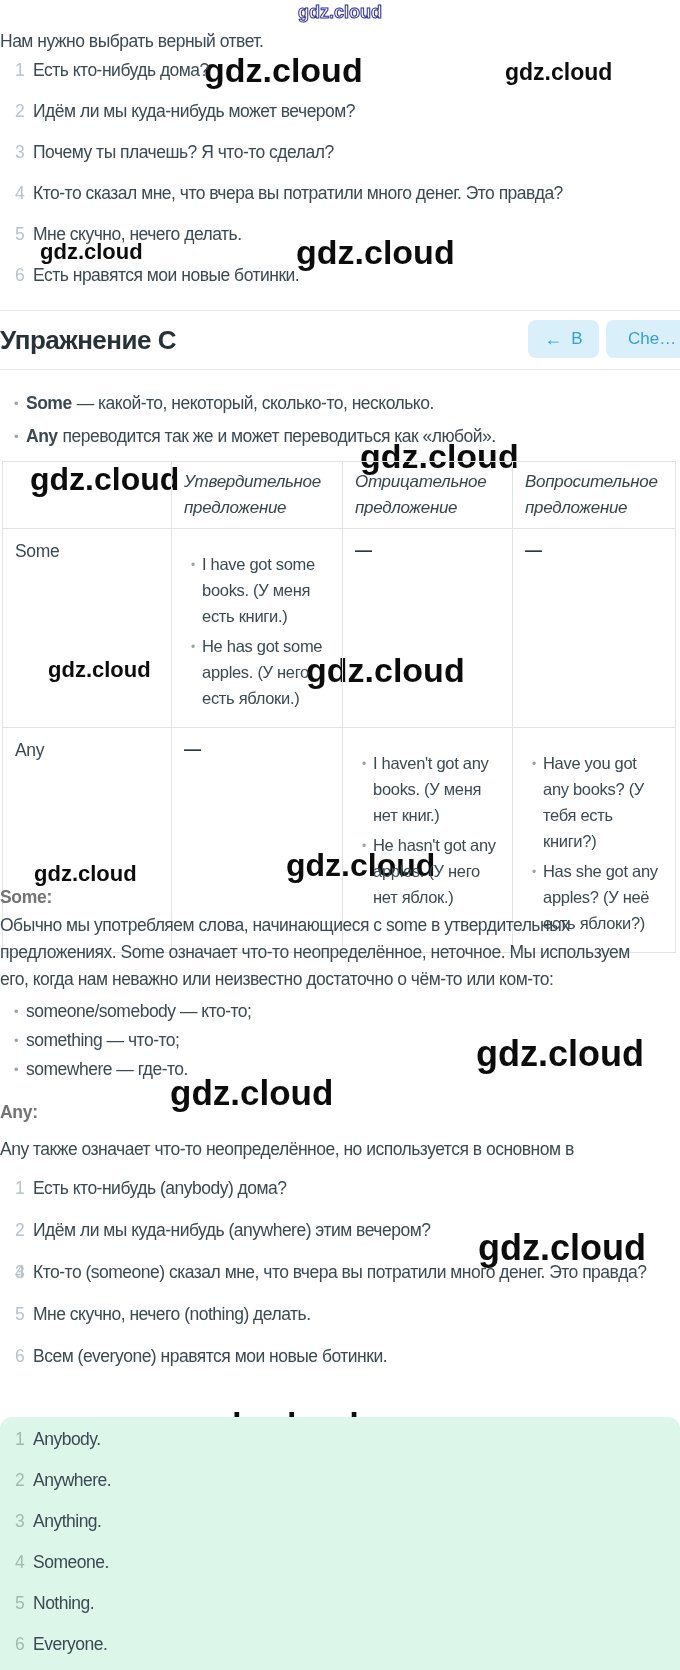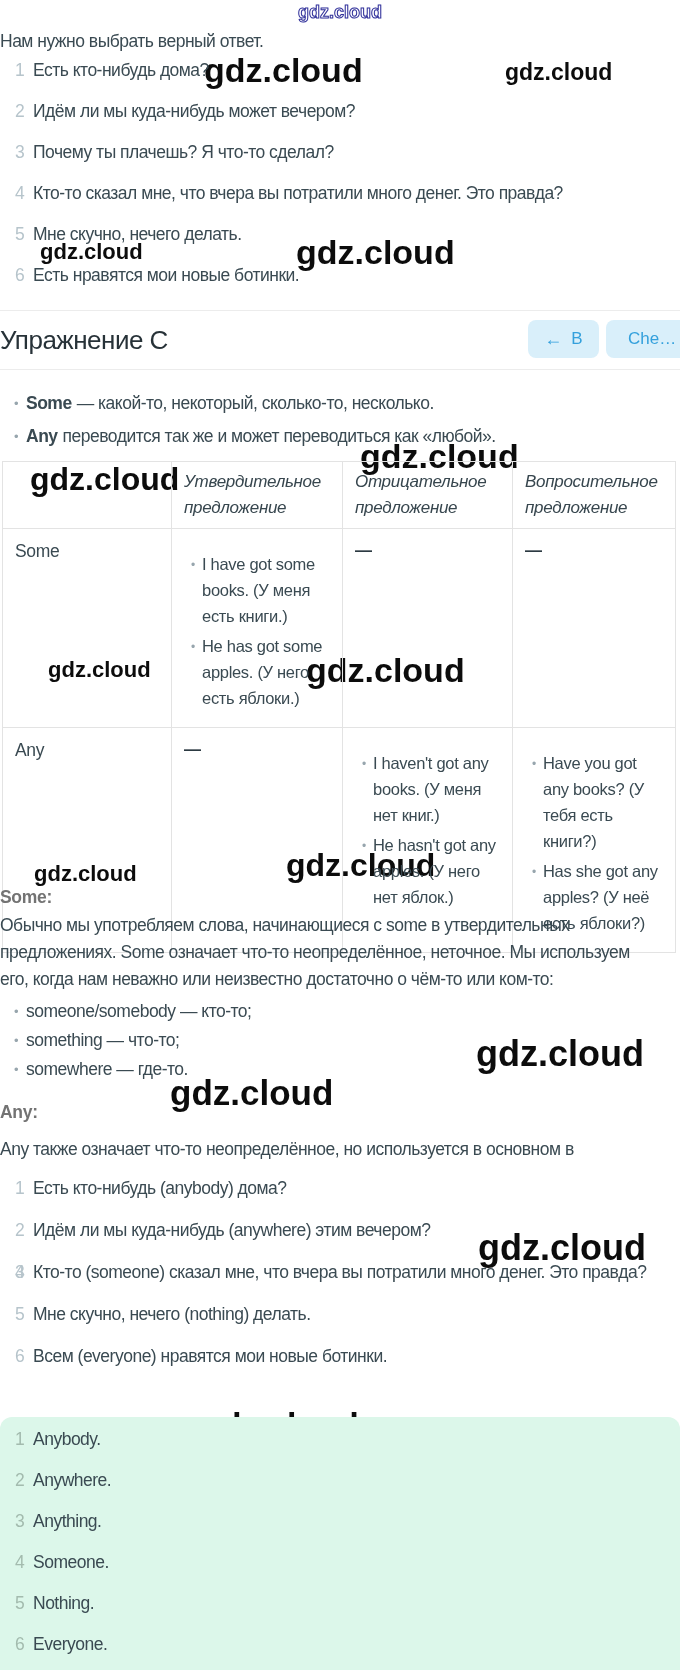--- a/index.html
+++ b/index.html
@@ -17,21 +17,21 @@
   
   .nlist{list-style:none;margin:0;padding:0;}
   .nlist li{position:relative;padding-left:33px;line-height:24px;margin-bottom:17px;}
   .nlist .num{position:absolute;left:15px;top:0;color:#b6c4cb;}
   .nlist2 li{margin-bottom:18px;}
   .answers-list .num{color:#a3bbae;}
 
   
   .band{position:absolute;top:310px;left:0;width:680px;height:60px;box-sizing:border-box;
         border-top:1px solid #ececec;border-bottom:1px solid #ececec;}
-  .band h1{margin:0;font-size:26px;font-weight:400;color:#273238;line-height:58px;letter-spacing:-0.5px;}
+  .band h1{margin:0;font-size:26px;font-weight:700;color:#273238;line-height:58px;letter-spacing:-0.5px;}
   .btn{position:absolute;height:38px;background:#d9effa;border:none;border-radius:8px;
        display:flex;align-items:center;color:#33a0dc;font-family:"Liberation Sans",sans-serif;
        font-size:17px;cursor:pointer;box-sizing:border-box;}
   .btn-back{left:528px;top:320px;width:71px;justify-content:center;gap:9px;}
   .btn-next{left:606px;top:320px;width:110px;justify-content:flex-start;gap:10px;padding-left:22px;}
   .btn .arr{font-size:18px;line-height:1;}
 
   
   .blist{list-style:none;margin:0;padding:0 0 0 26px;}
   .blist li{position:relative;line-height:22px;margin-bottom:11px;}

